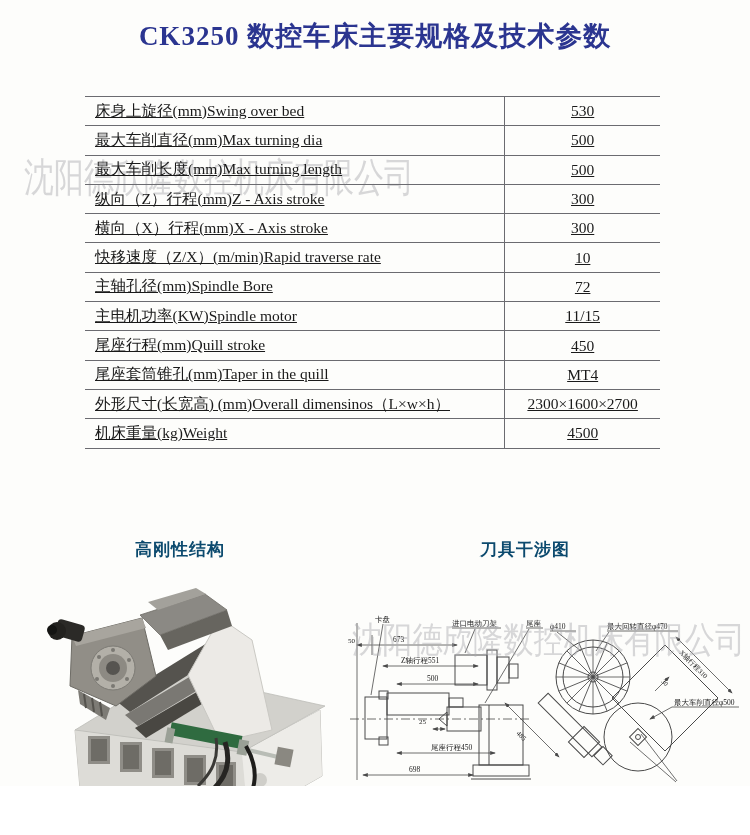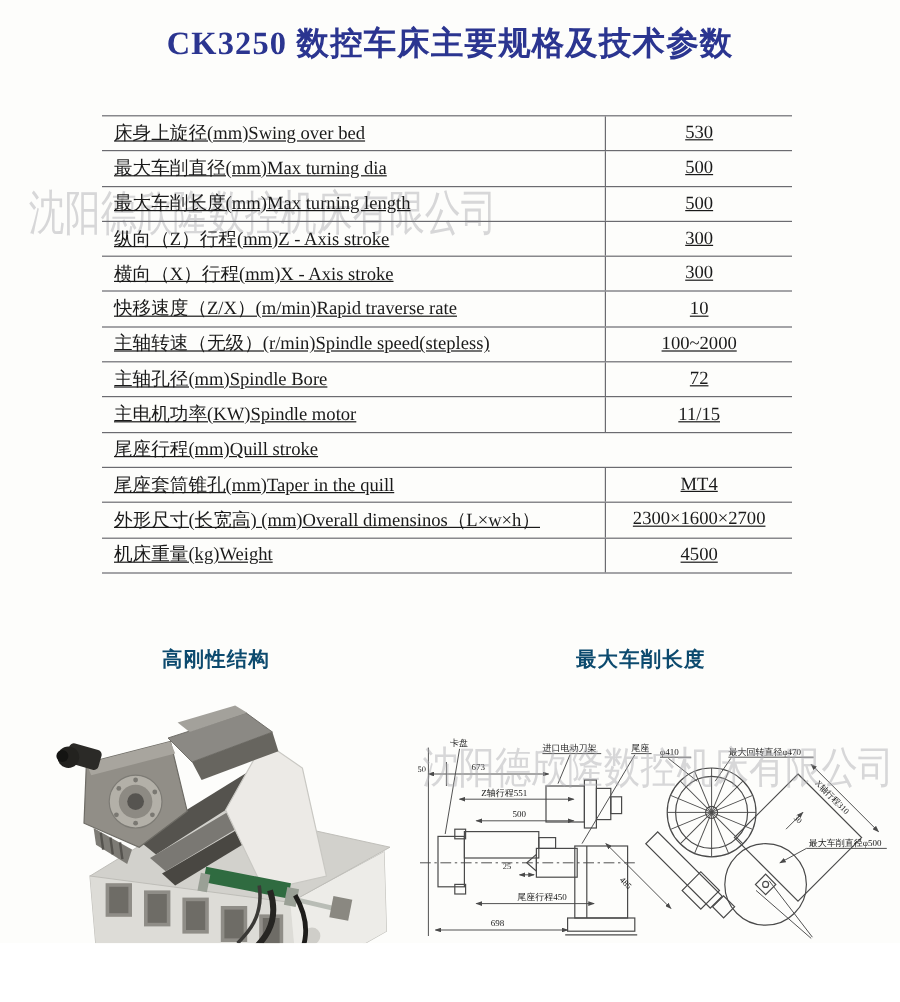--- a/index.html
+++ b/index.html
@@ -78,50 +78,47 @@
     </div>
     <div class="spec-row">
       <div class="spec-label">横向（X）行程(mm)X - Axis stroke</div>
       <div class="spec-value">300</div>
     </div>
     <div class="spec-row">
       <div class="spec-label">快移速度（Z/X）(m/min)Rapid traverse rate</div>
       <div class="spec-value">10</div>
     </div>
     <div class="spec-row">
-      <div class="spec-label">主轴转速（无级）(r/min)Spindle speed(stepless)</div>
-      <div class="spec-value">100~2000</div>
-    </div>
-    <div class="spec-row">
       <div class="spec-label">主轴孔径(mm)Spindle Bore</div>
       <div class="spec-value">72</div>
     </div>
     <div class="spec-row">
       <div class="spec-label">主电机功率(KW)Spindle motor</div>
       <div class="spec-value">11/15</div>
     </div>
     <div class="spec-row">
       <div class="spec-label">尾座行程(mm)Quill stroke</div>
+      <div class="spec-value">450</div>
     </div>
     <div class="spec-row">
       <div class="spec-label">尾座套筒锥孔(mm)Taper in the quill</div>
       <div class="spec-value">MT4</div>
     </div>
     <div class="spec-row">
       <div class="spec-label">外形尺寸(长宽高) (mm)Overall dimensinos（L×w×h）</div>
       <div class="spec-value">2300×1600×2700</div>
     </div>
     <div class="spec-row">
       <div class="spec-label">机床重量(kg)Weight</div>
       <div class="spec-value">4500</div>
     </div>
   </div>
 
   <div class="section-heading heading-left">高刚性结构</div>
-  <div class="section-heading heading-right">最大车削长度</div>
+  <div class="section-heading heading-right">刀具干涉图</div>
 
   <svg viewBox="0 0 340 255" style="position:absolute;left:20px;top:580px;width:340px;height:255px;">
     <ellipse cx="172" cy="237" rx="142" ry="11" fill="#dcdbd6" opacity="0.7"></ellipse>
 
     <g>
       <polygon points="55,150 222,172 300,130 302,196 228,238 62,232" fill="#e6e5e0" stroke="#c2c1bc" stroke-width="1"></polygon>
       <polygon points="55,150 222,172 228,238 62,232" fill="#dddcd7"></polygon>
       <polygon points="222,172 300,130 302,196 228,238" fill="#edece8"></polygon>
       <rect x="68" y="156" width="22" height="28" fill="#8f8d87"></rect>
         <rect x="71" y="159" width="16" height="22" fill="#6e6c66"></rect>

